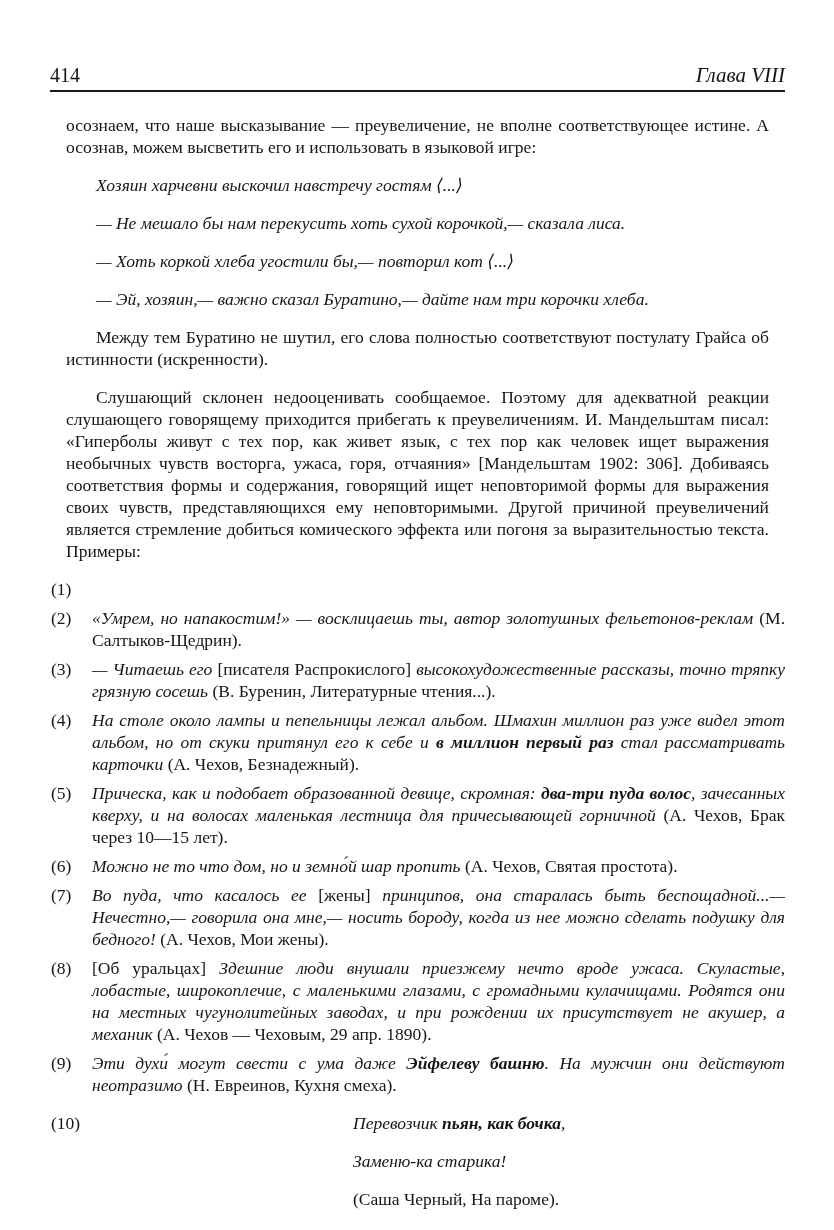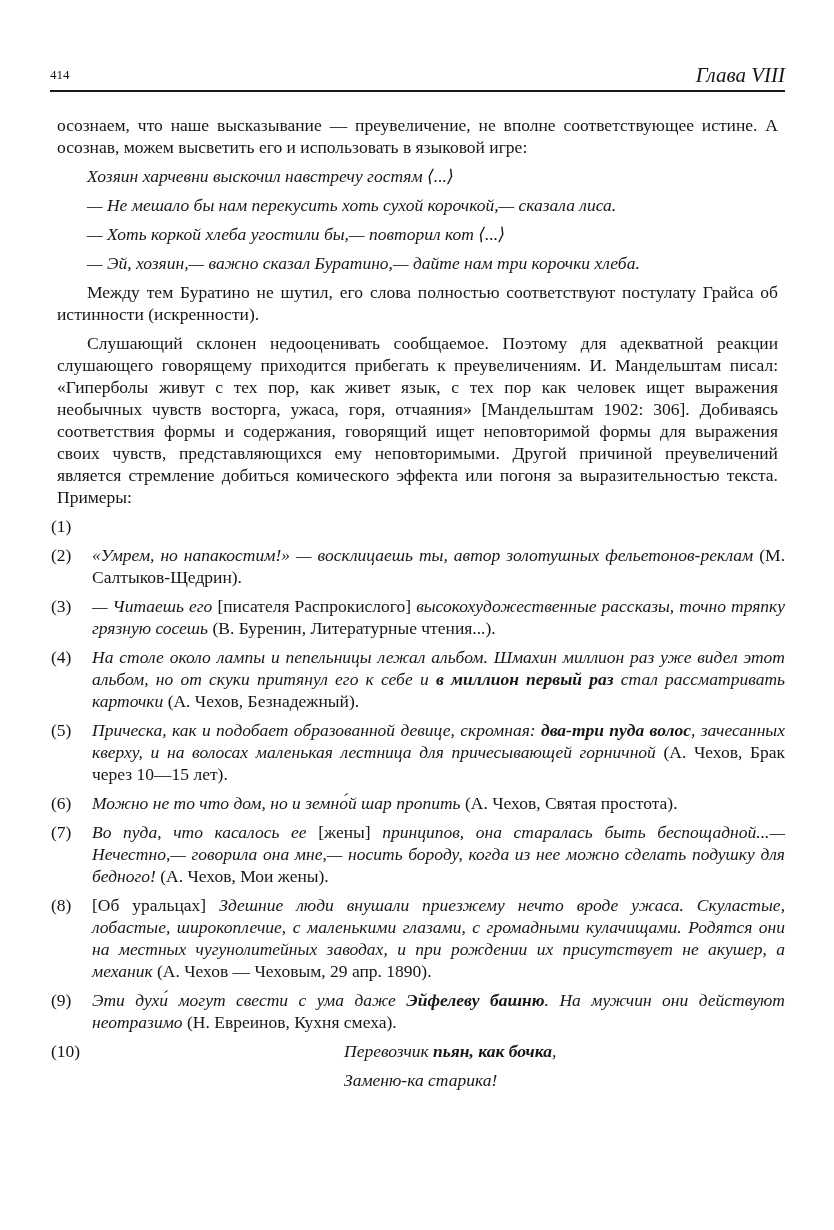--- a/index.html
+++ b/index.html
@@ -23,40 +23,40 @@
   }
   .page-header {
     position: relative;
     height: 24px;
     text-align: left;
   }
   .page-number {
     position: absolute;
     left: 0;
     top: 0;
-    font-size: 13px;
+    font-size: 20px;
   }
   .chapter-title {
     position: absolute;
     left: 0;
     right: 0;
     top: 0;
     text-align: right;
     font-style: italic;
     font-size: 21px;
   }
   .header-rule {
     border: none;
     border-top: 2.5px solid #1a1a1a;
     margin: 2px 0 0 0;
   }
   .body-text {
     margin-top: 22px;
   }
-  p { margin: 7px; }
+  p { margin: 16px; }
   .para-indent { text-indent: 30px; }
   .para-gap { margin-top: 5px; }
   .quote-block {
     margin: 5px 0 6px 0;
   }
   .quote-block p {
     text-indent: 30px;
     font-style: italic;
   }
   .examples { margin-top: 7px; }
@@ -153,20 +153,21 @@
       <div class="example">
         <span class="example-num">(9)</span>
         <span class="example-text"><span class="seg-i">Эти духи́ могут свести с ума даже </span><span class="seg-bi">Эйфелеву башню</span><span class="seg-i">. На мужчин они действуют неотразимо</span><span class="seg-r"> (Н. Евреинов, Кухня смеха).</span></span>
       </div>
 
       <div class="example">
         <span class="example-num">(10)</span>
         <div class="verse">
           <p><span class="seg-i">Перевозчик </span><span class="seg-bi">пьян, как бочка</span><span class="seg-i">,</span></p>
           <p><span class="seg-i">Заменю-ка старика!</span></p>
+          <p><span class="seg-r">(Саша Черный, На пароме).</span></p>
         </div>
       </div>
 
     </div>
 
   </main>
 
 </div>
 
 </body></html>

